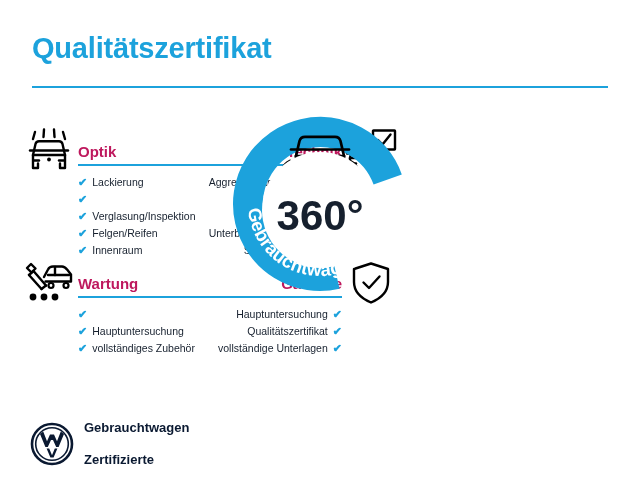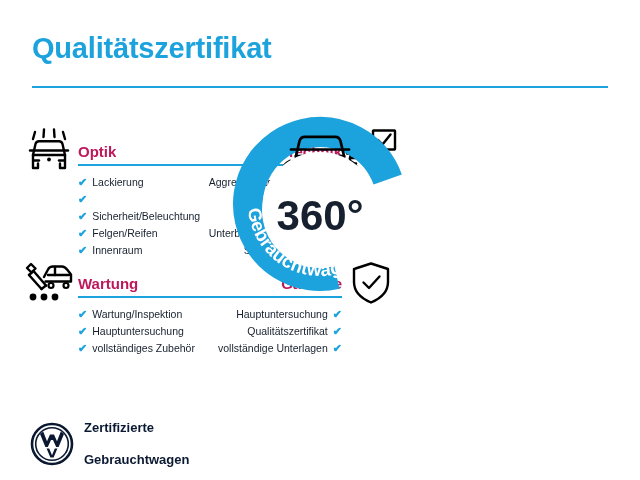--- a/index.html
+++ b/index.html
@@ -179,21 +179,21 @@
     <ul class="sec-list">
       <li>
           <span class="chk">✔</span>
           <span>Lackierung</span>
         </li>
       <li>
           <span class="chk">✔</span>
         </li>
       <li>
           <span class="chk">✔</span>
-          <span>Sicherheit/Beleuchtung</span>
+          <span>Verglasung/Inspektion</span>
         </li>
       <li>
           <span class="chk">✔</span>
           <span>Felgen/Reifen</span>
         </li>
       <li>
           <span class="chk">✔</span>
           <span>Innenraum</span>
         </li>
     </ul>
@@ -219,21 +219,20 @@
         <circle cx="33" cy="37" r="3.4" fill="#000000"></circle>
       </svg>
     </div>
     <div class="sec-head">
       <div class="sec-title">Wartung</div>
     </div>
     <div class="sec-rule"></div>
     <ul class="sec-list">
       <li>
           <span class="chk">✔</span>
-          <span>Wartung/Inspektion</span>
         </li>
       <li>
           <span class="chk">✔</span>
           <span>Hauptuntersuchung</span>
         </li>
       <li>
           <span class="chk">✔</span>
           <span>vollständiges Zubehör</span>
         </li>
     </ul>
@@ -351,18 +350,18 @@
     <div class="vw-mark">
       <svg viewBox="0 0 44 44" width="44" height="44">
         <circle cx="22" cy="22" r="20" fill="none" stroke="#0A1931" stroke-width="2.6"></circle>
         <circle cx="22" cy="22" r="16.3" fill="none" stroke="#0A1931" stroke-width="1.6"></circle>
         <path d="M13.2 9.6 L17.0 19.2 L20.0 12.4 L22.0 12.4 L24.0 12.4 L27.0 19.2 L30.8 9.6
                  L34.0 12.0 L28.6 25.0 L26.2 25.0 L23.0 18.0 L21.0 18.0 L17.8 25.0 L15.4 25.0 L10.0 12.0 Z" fill="#0A1931"></path>
         <path d="M16.6 26.6 L19.2 26.6 L22.0 33.2 L24.8 26.6 L27.4 26.6 L23.6 35.6 L20.4 35.6 Z" fill="#0A1931"></path>
       </svg>
     </div>
     <div class="footer-text">
+      <div>Gebrauchtwagen</div>
       <div>Zertifizierte</div>
-      <div>Gebrauchtwagen</div>
     </div>
   </div>
 
 </div>
 
 </body></html>

